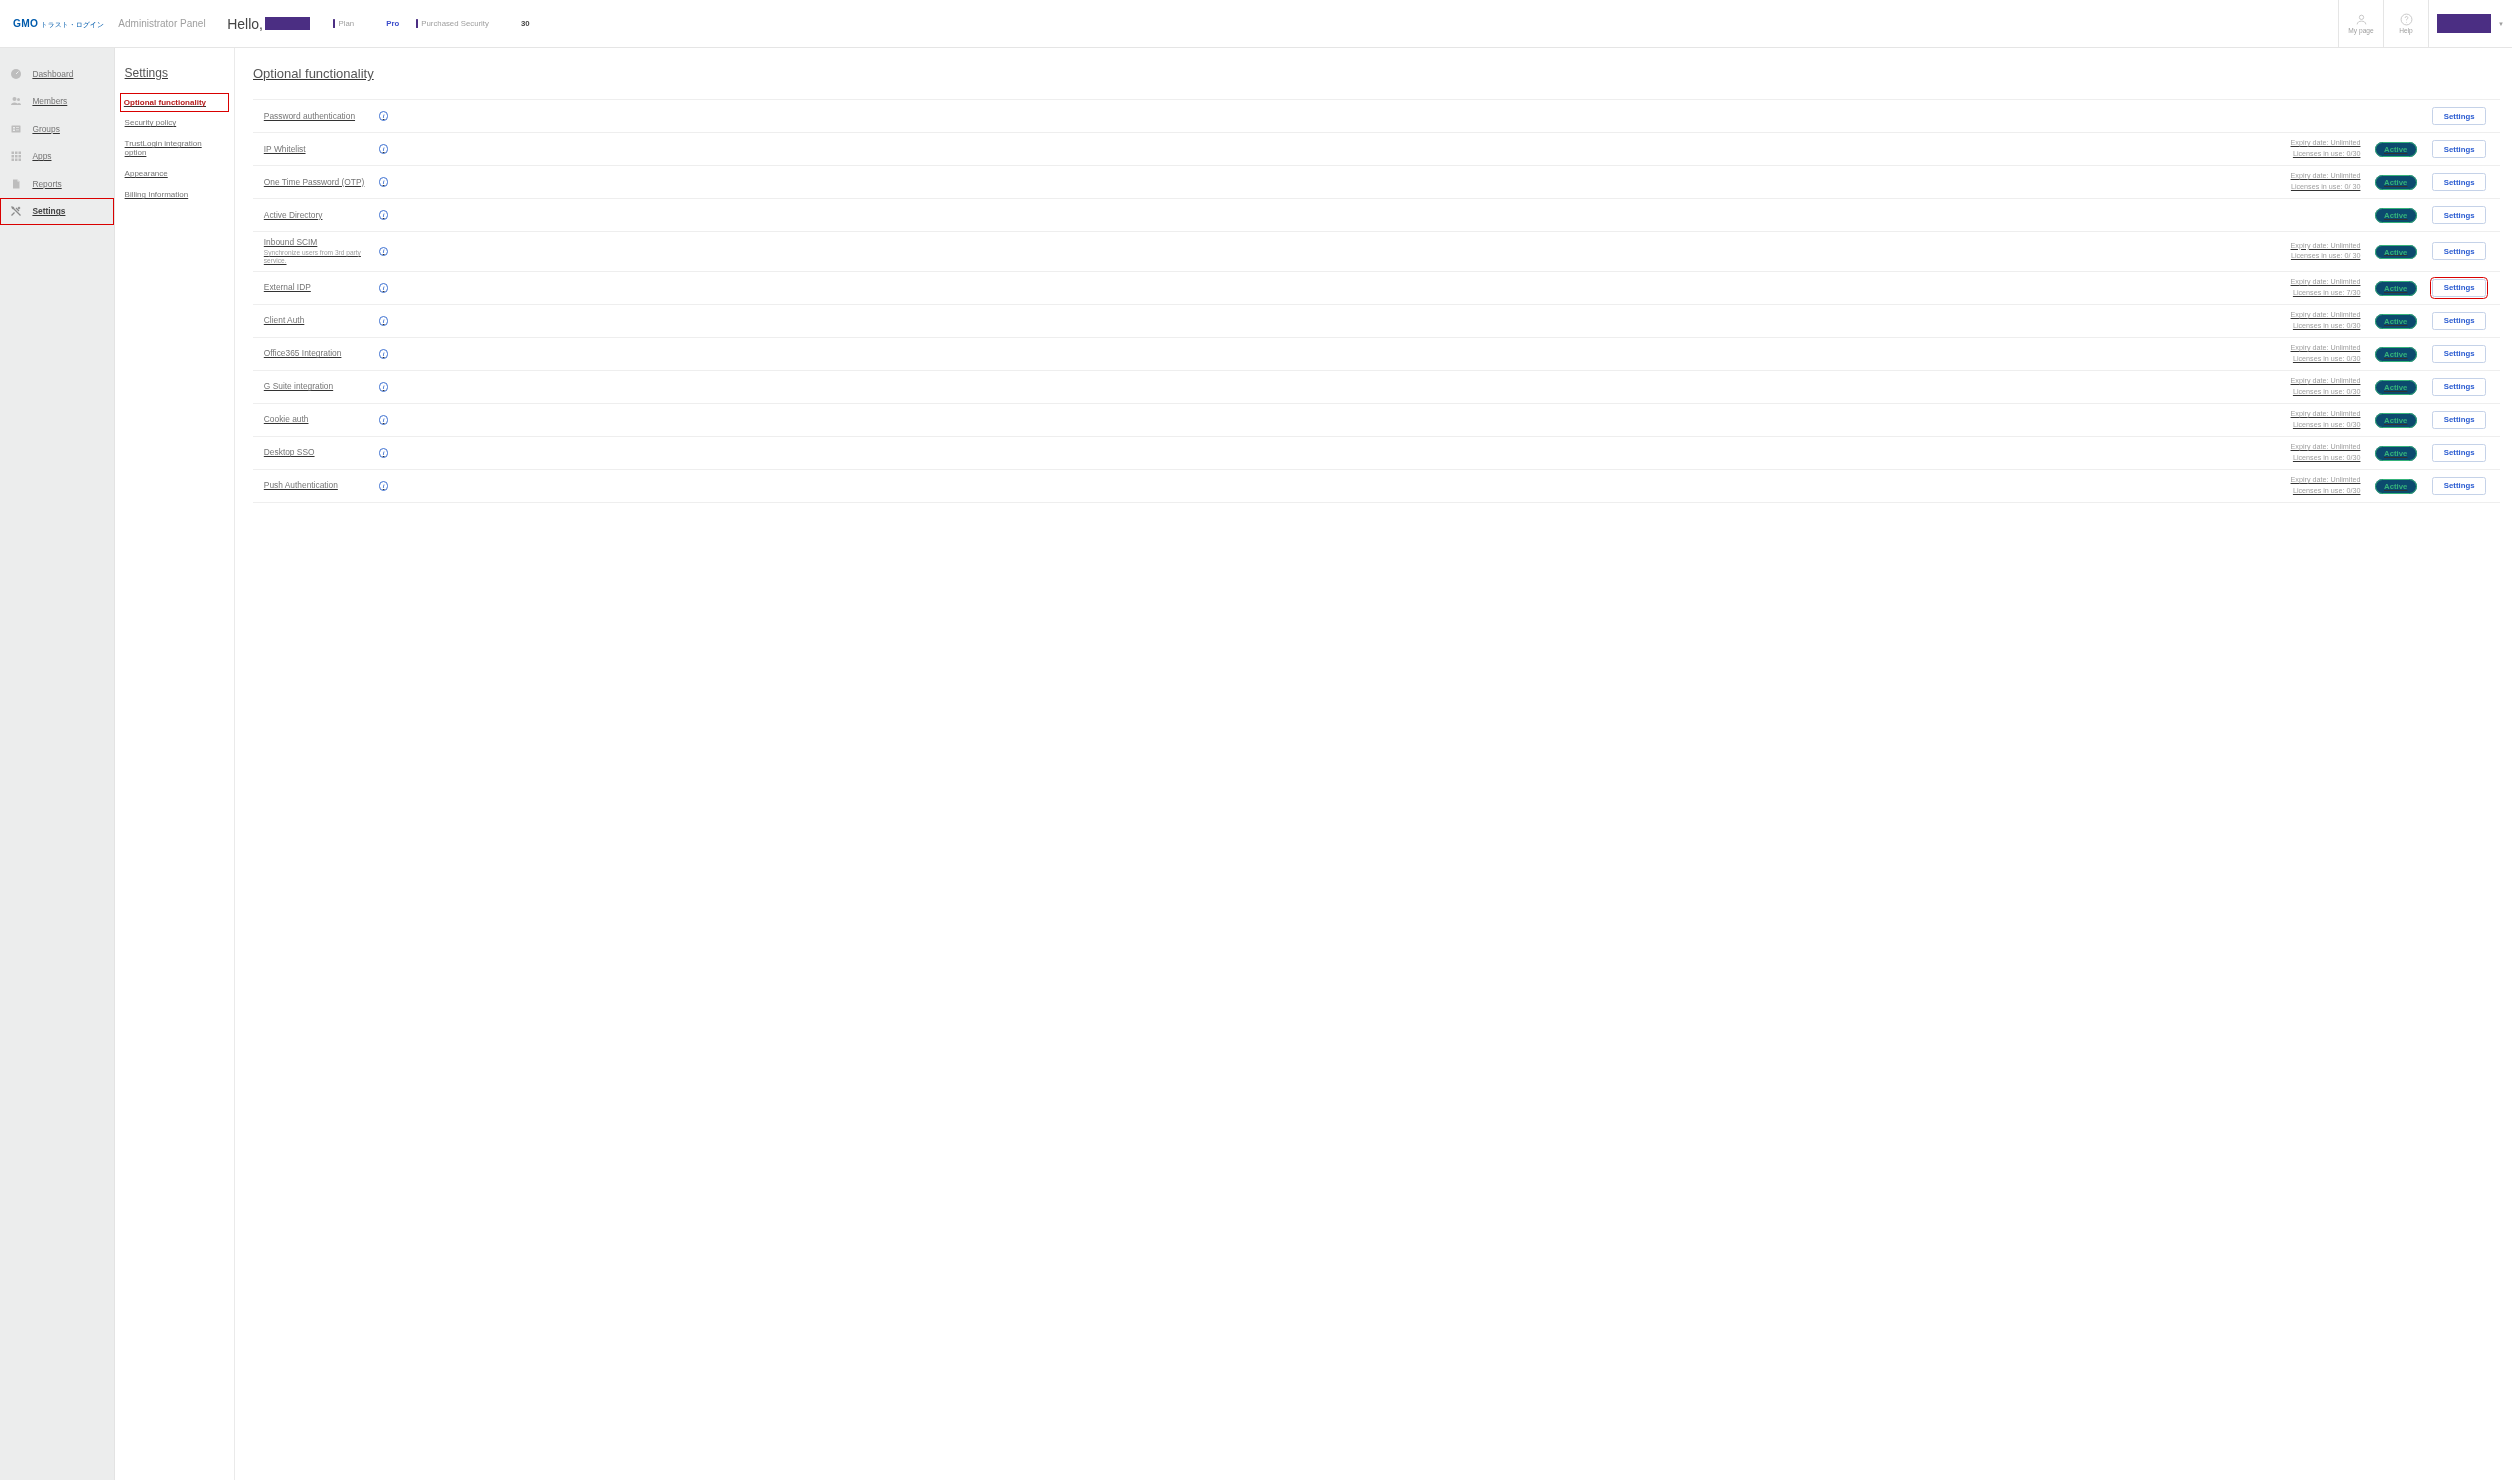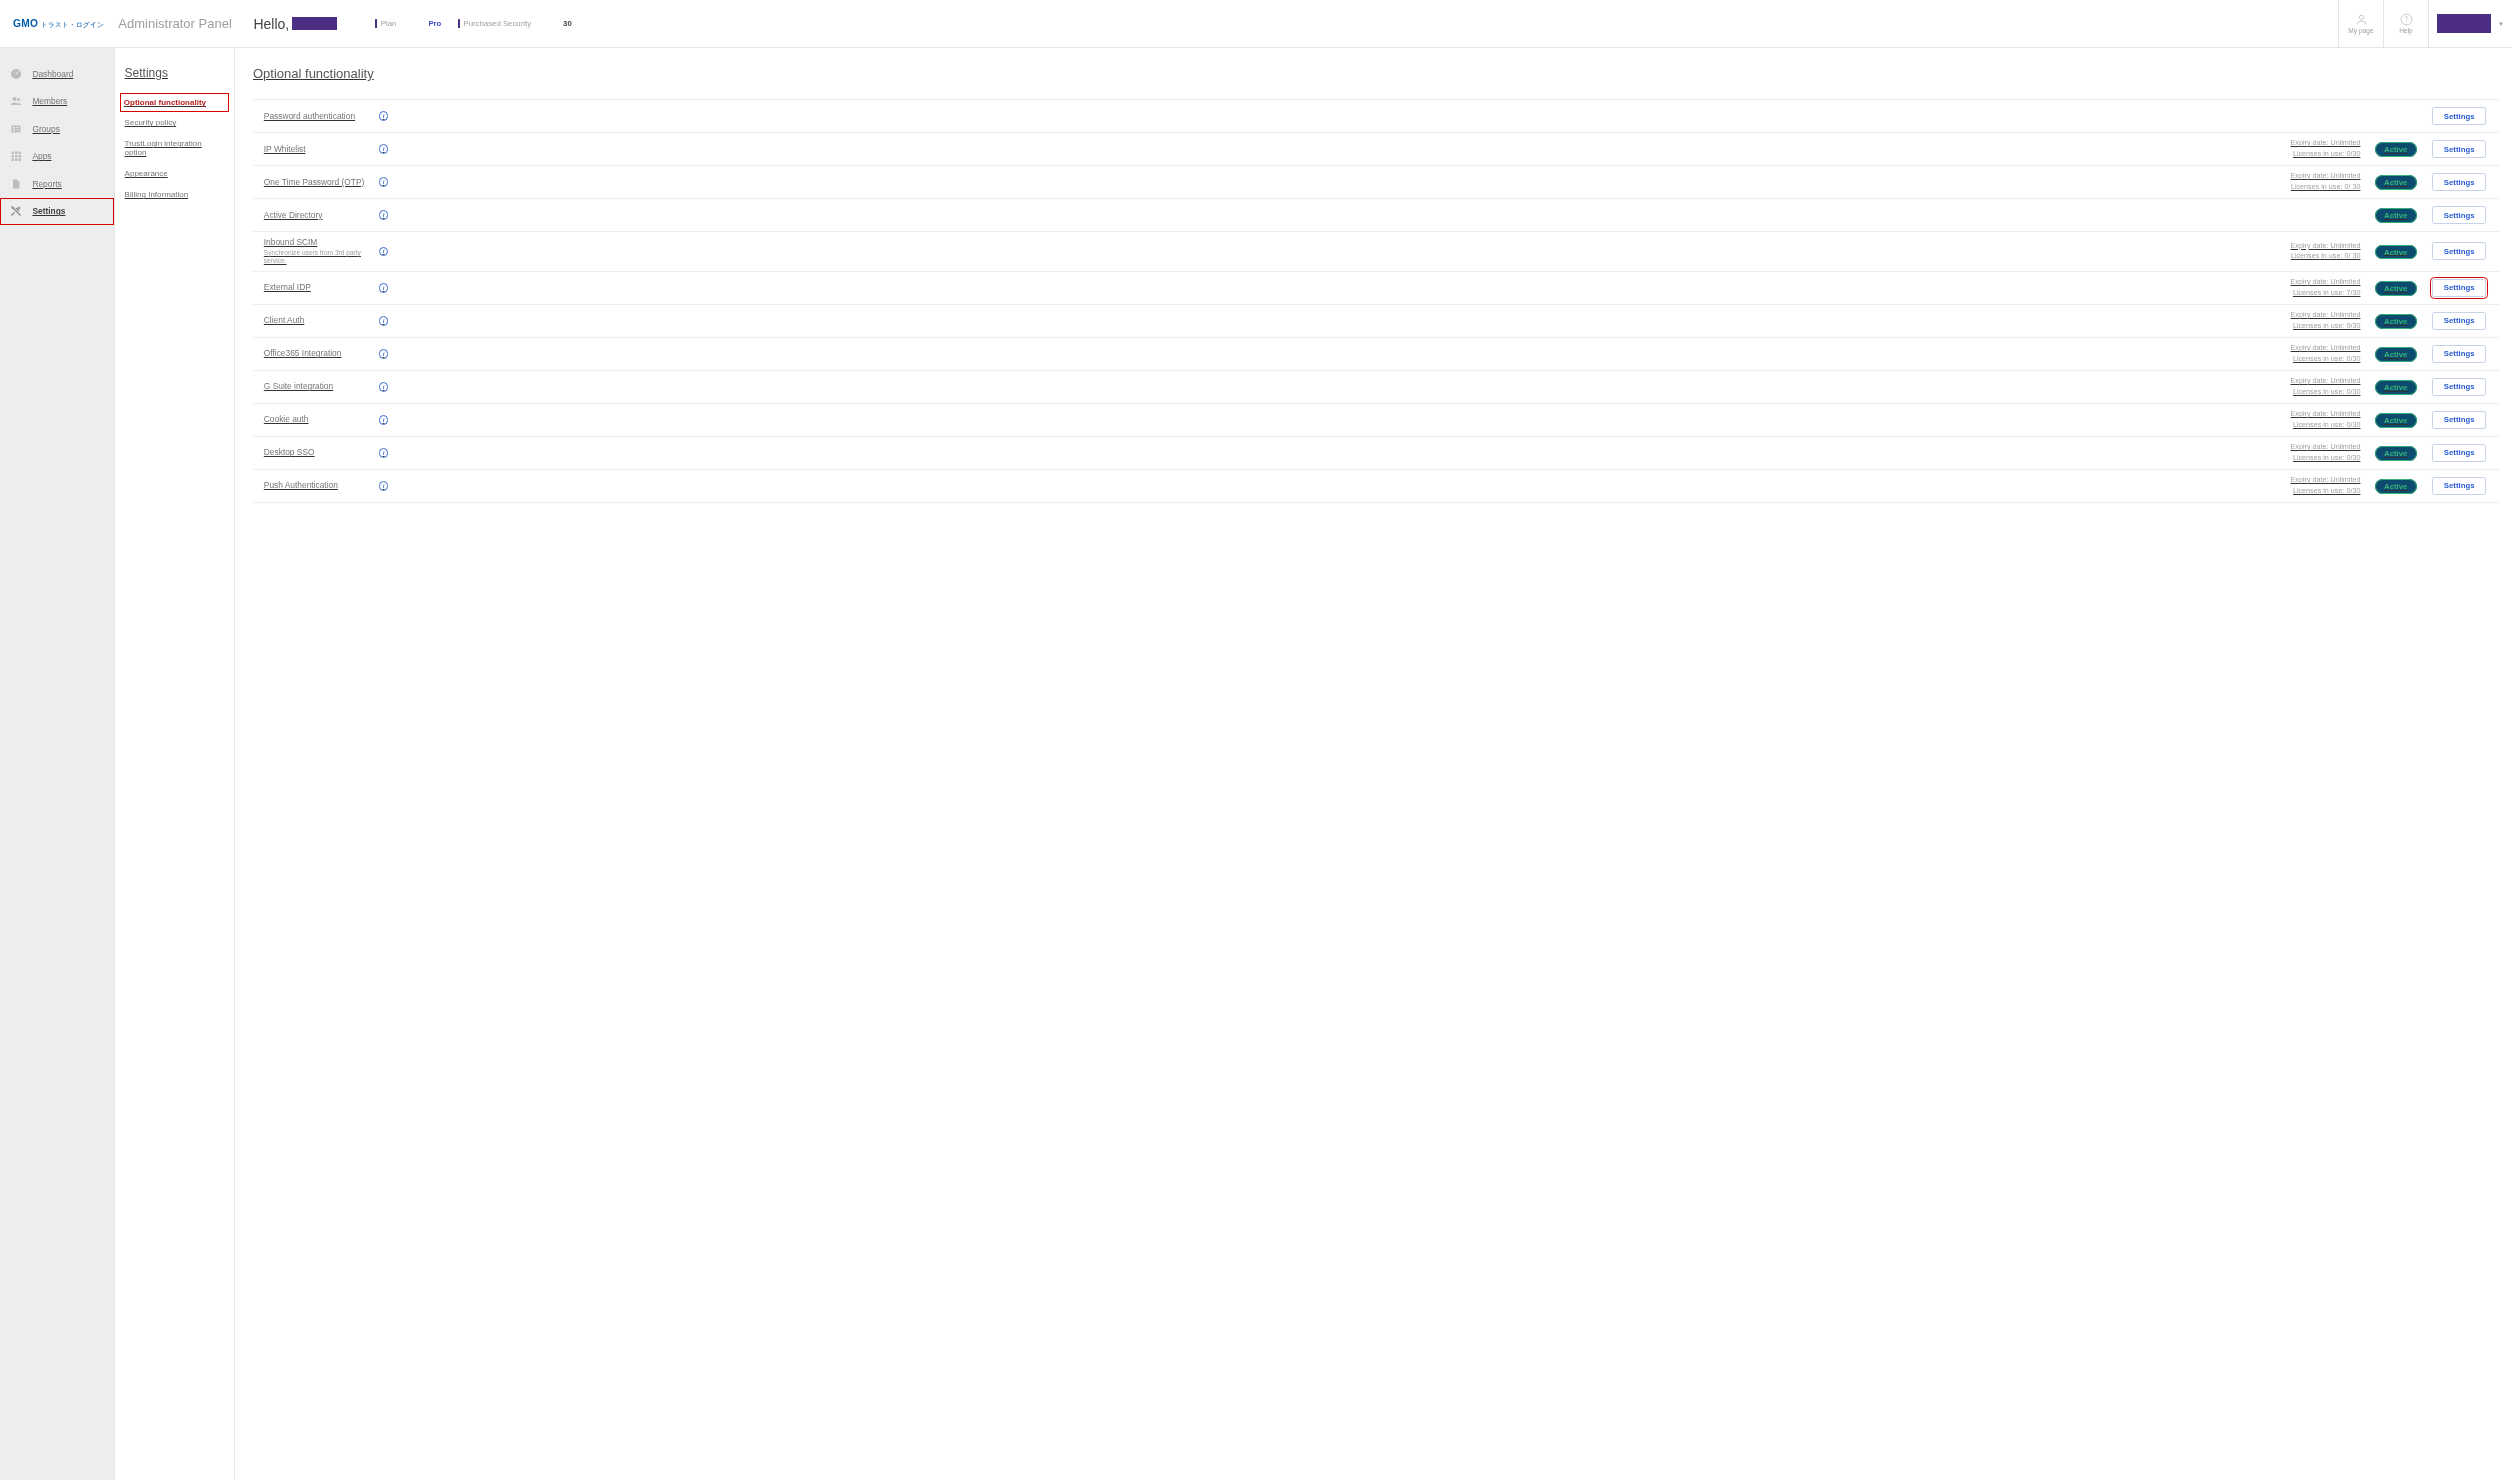--- a/index.html
+++ b/index.html
@@ -22,33 +22,33 @@
   .header-left {
     display: flex;
     align-items: center;
     flex: 1;
     padding-left: 13px;
     gap: 10.8px;
   }
   .logo-group { display: flex; align-items: baseline; gap: 2.4px; }
   .logo-gmo { color: #005bac; font-weight: 700; font-size: 10.2px; letter-spacing: 0.3px; }
   .logo-trust { color: #005bac; font-size: 6.9px; font-weight: 500; }
-  .admin-panel-label { color: #9e9e9e; font-size: 13px; margin-left: 3.6px; }
+  .admin-panel-label { color: #9e9e9e; font-size: 10px; margin-left: 3.6px; }
   .hello { color: #444; font-size: 14px; margin-left: 10.8px; display:flex; align-items:center; }
   .hello-name-blank {
     display: inline-block; width: 45px; height: 13px;
     background: #4b2e83; vertical-align: middle; margin-left: 2.4px;
   }
   .header-divider {
     width: 1.8px; height: 9.6px; background: #4b2e83; border-radius: 0.6px;
     display: inline-block;
   }
   .header-meta {
     display: flex; align-items: center; gap: 0; color: #9e9e9e; font-size: 7.8px;
-    margin-left: 28px;
+    margin-left: 12px;
   }
   .header-meta .label { margin-left: 3.6px; }
   .header-meta .value { color: #3b4cca; font-weight: 600; margin-left: 6px; padding-left: 26px; }
   .header-meta .value.dark { color: #444; }
   .header-meta .group { display:flex; align-items:center; margin-right: 16.7px;}
 
   .header-right { display: flex; align-items: stretch; }
   .header-iconbtn {
     width: 45px;
     border-left: 0.6px solid #e5e5e5;

